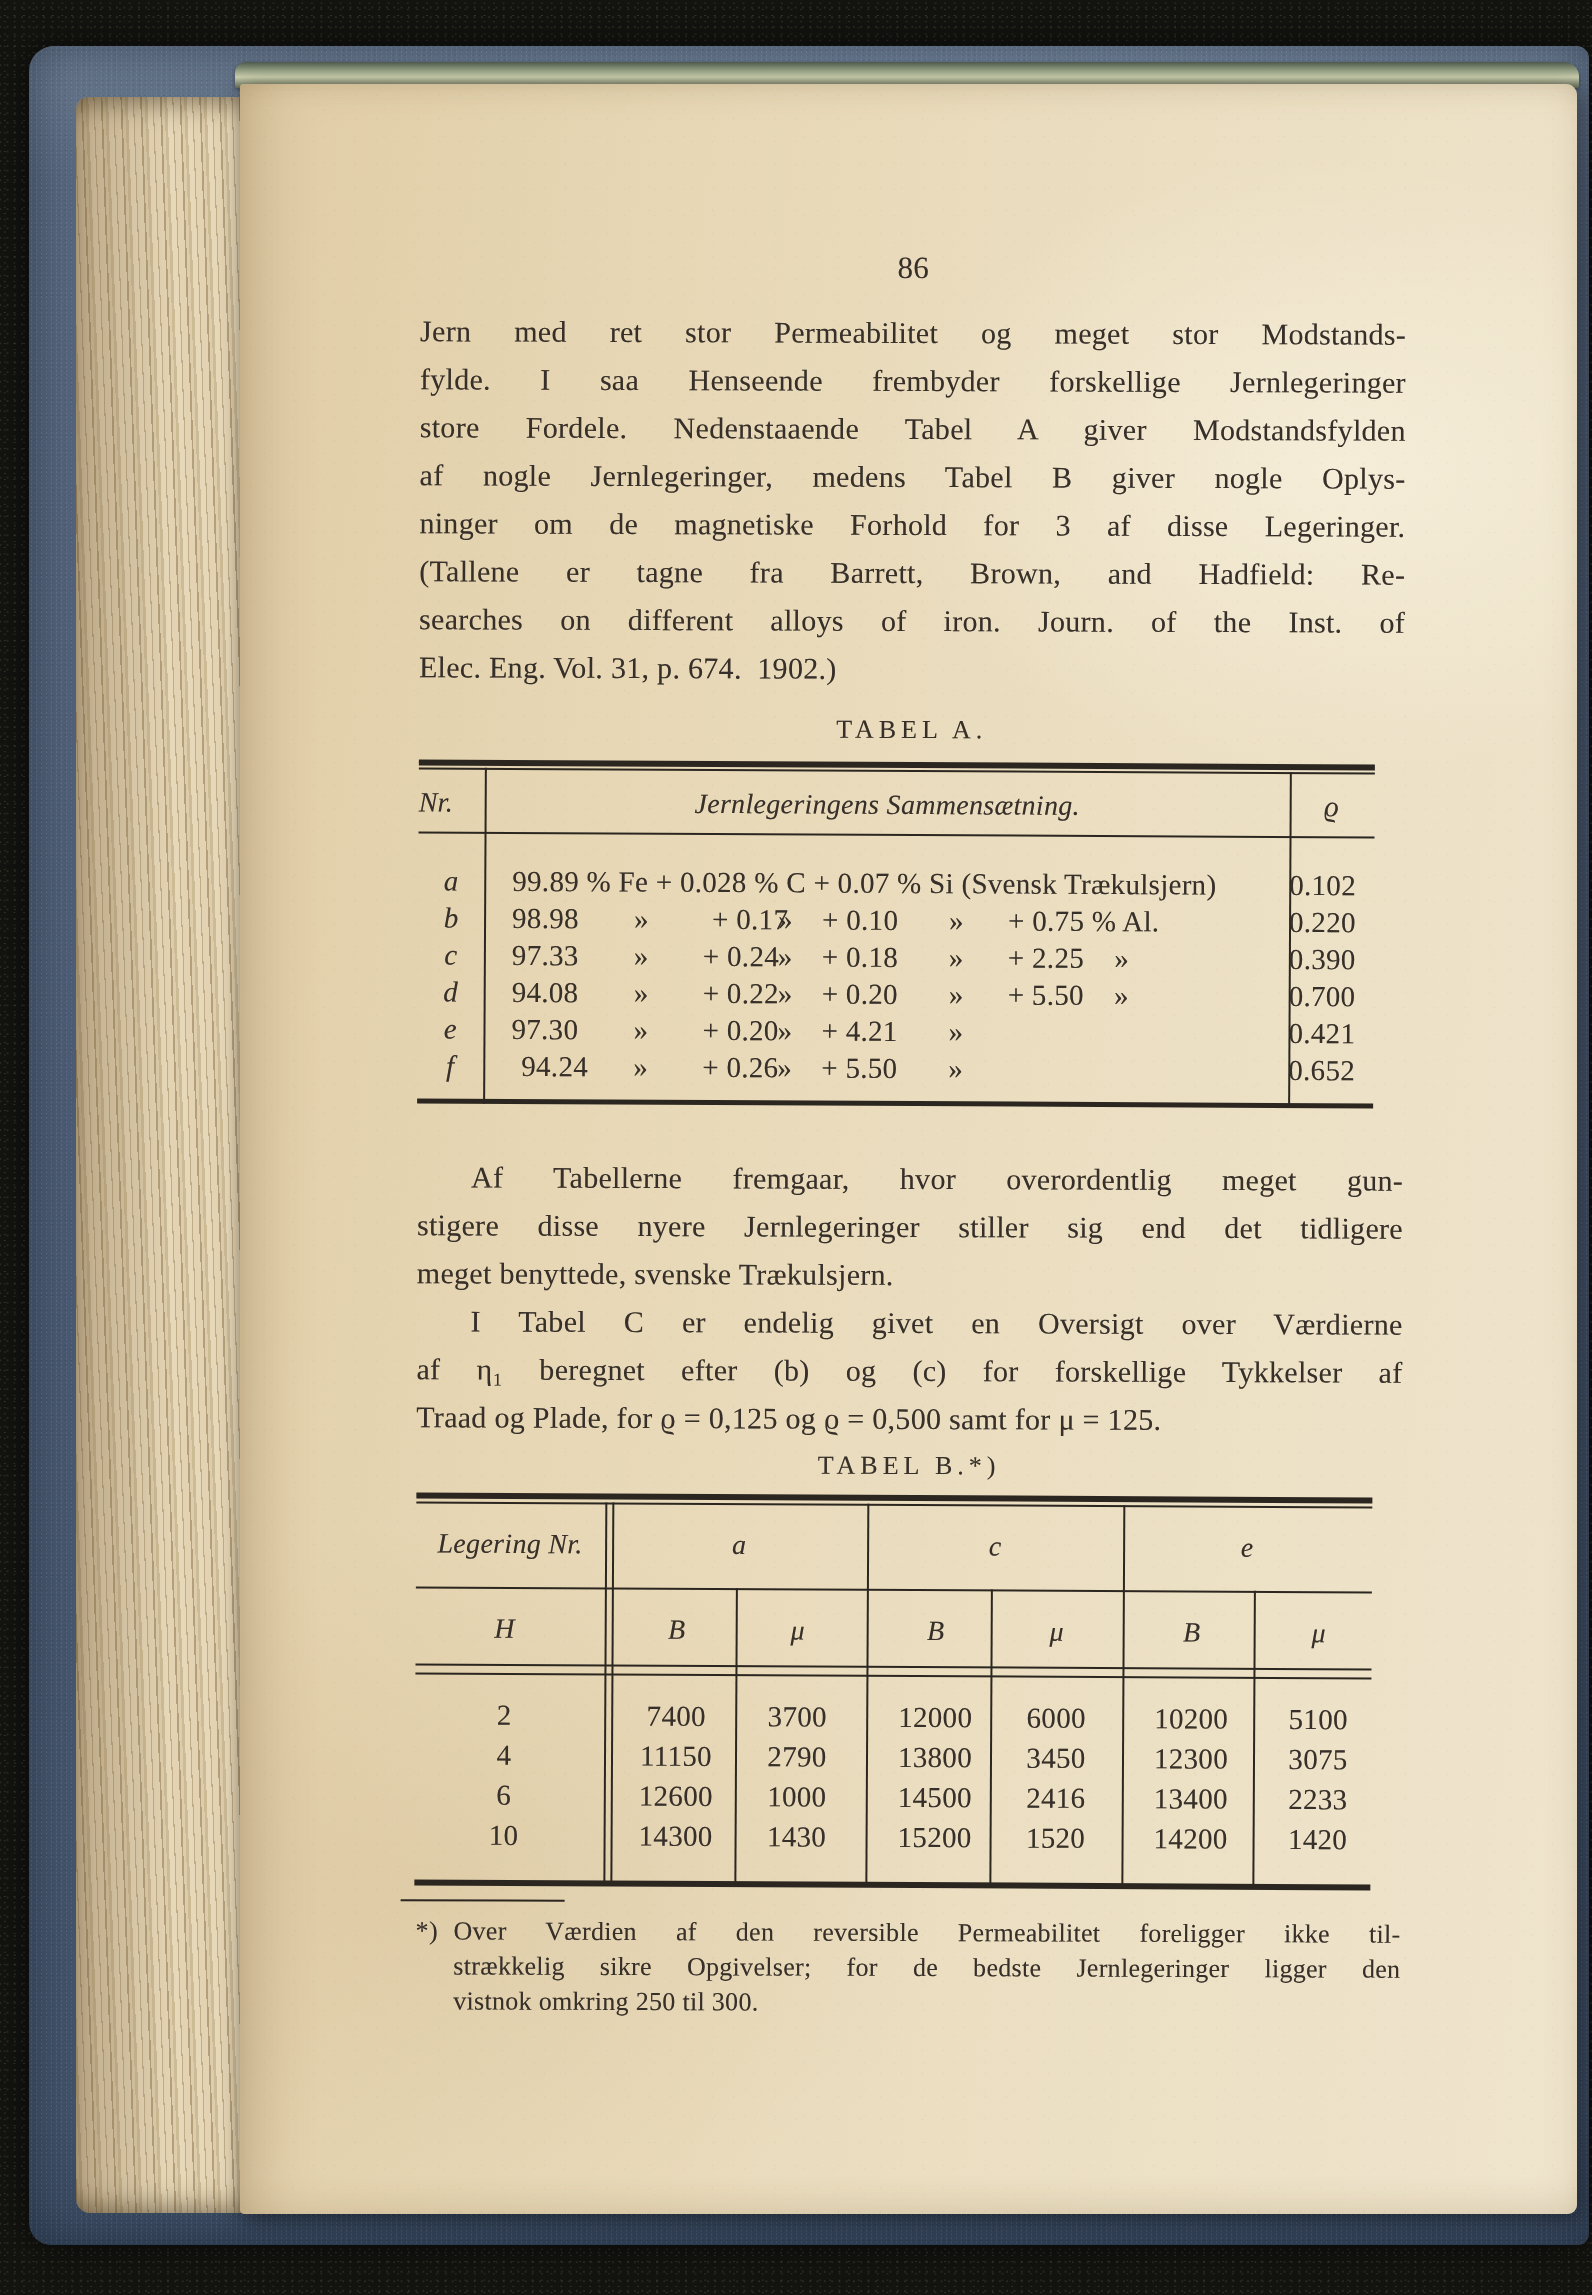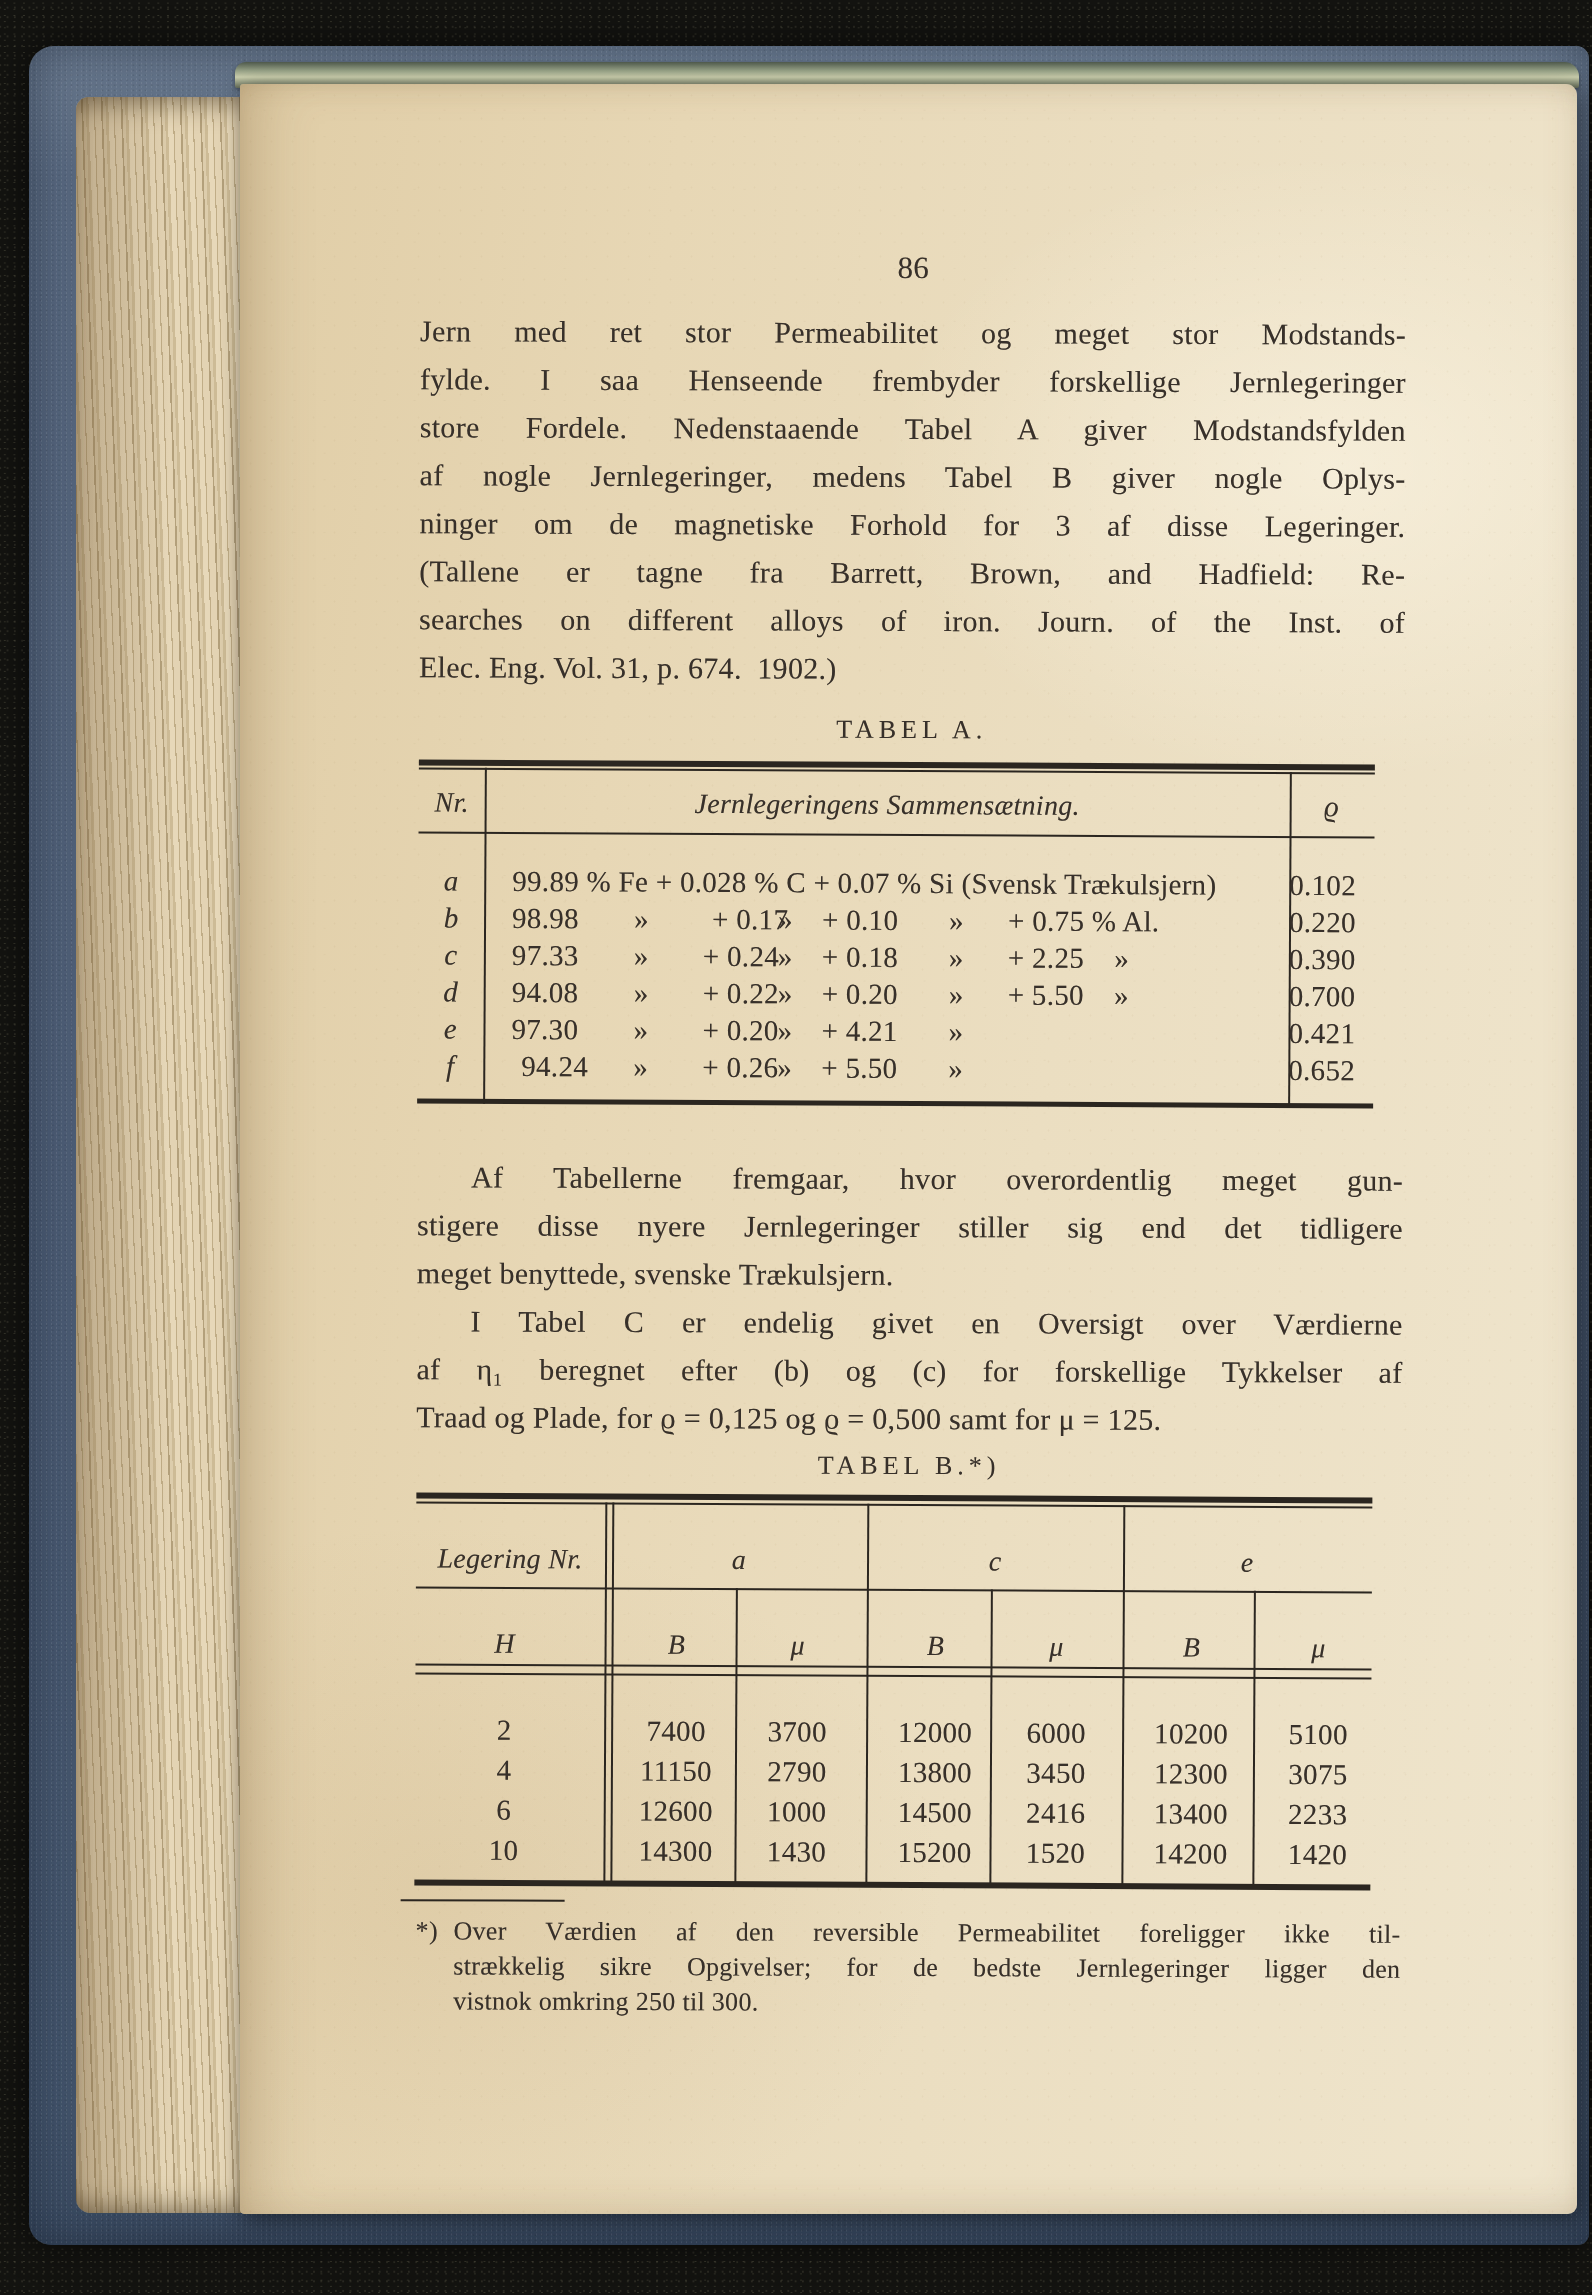--- a/index.html
+++ b/index.html
@@ -89,35 +89,35 @@
   .tbl-title{position:absolute;left:0;width:100%;height:34px;line-height:34px;
     text-align:center;font-size:26px;letter-spacing:5px;}
 
   .tbl{position:absolute;left:0;width:956px;transform:rotate(.1deg);}
   .hrule{position:absolute;left:0;width:956px;background:#2b2620;}
   .vrule{position:absolute;width:1.7px;background:#2b2620;}
   .it{font-style:italic;}
 
   
   .ta-head{position:absolute;top:15.7px;left:0;width:956px;height:53px;line-height:53px;font-size:28px;}
-  .ta-head-nr{position:absolute;left:0;width:66px;text-align:center;}
+  .ta-head-nr{position:absolute;left:0;width:66px;}
   .ta-head-comp{position:absolute;left:66px;width:805px;text-align:center;}
   .ta-head-rho{position:absolute;left:871px;width:84px;text-align:center;font-size:29px;}
   .ta-row{position:absolute;left:0;width:956px;height:37px;line-height:37px;font-size:29px;}
   .ta-label{position:absolute;left:0;width:66px;text-align:center;font-style:italic;}
   .cp{position:absolute;white-space:pre;}
   .ta-rho{position:absolute;left:871px;width:84px;}
 
   
   .tb-ghead{position:absolute;top:22.5px;left:0;width:956px;height:56px;line-height:56px;
     font-size:28px;font-style:italic;}
   .tb-shead{position:absolute;top:110px;left:0;width:956px;height:52px;line-height:52px;
     font-size:28px;font-style:italic;}
   .tb-row{position:absolute;left:0;width:956px;height:40px;line-height:40px;font-size:29px;}
-  .tc{position:absolute;top:15px;transform:translateX(-50%);}
+  .tc{position:absolute;top:0;transform:translateX(-50%);}
 
   
   .fn-rule{position:absolute;left:-14px;top:1817px;width:164px;height:2.2px;background:#2b2620;}
   .footnote{position:absolute;left:0;top:1831px;width:986px;font-size:26px;}
   .fn-marker{position:absolute;left:1.1px;top:0;height:35px;line-height:35px;}
   .fn-ln{margin-left:39px;height:35px;line-height:35px;white-space:nowrap;text-align:justify;}
 </style>
 </head>
 <body>
 

